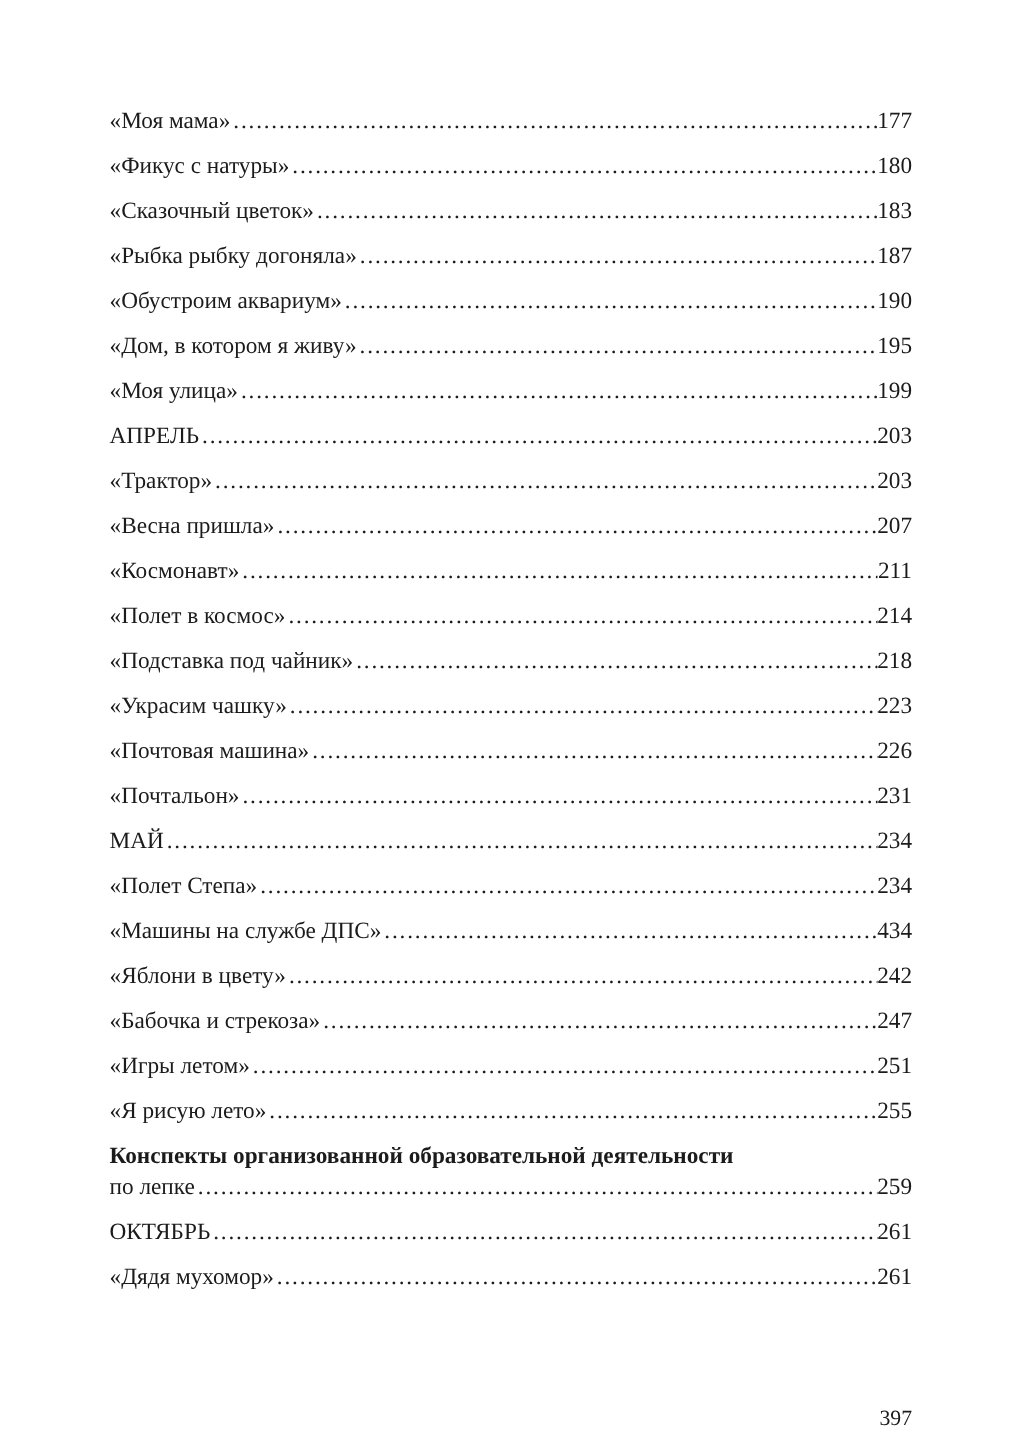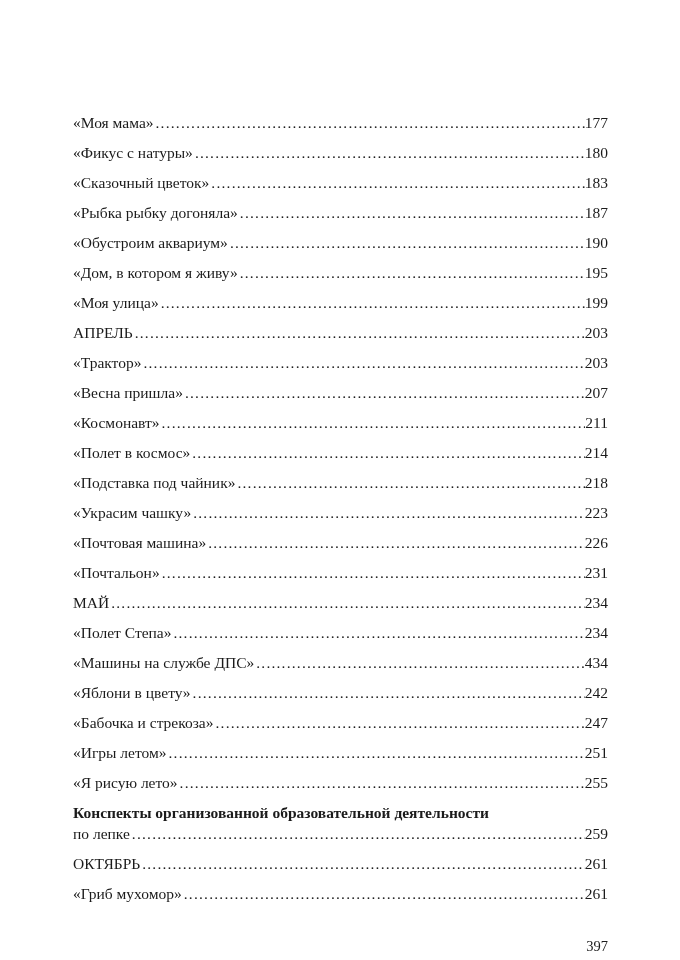--- a/index.html
+++ b/index.html
@@ -16,21 +16,20 @@
     overflow: hidden;
     font-family: "Liberation Serif", serif;
     color: var(--text, #1b1b1b);
   }
   .toc {
     position: absolute;
     left: 73px;
     right: 72px;
     top: 72px;
     z-index: 2;
-    margin-top: 42px;
   }
   .toc-row {
     display: flex;
     align-items: baseline;
     font-size: 15.5px;
     line-height: 17px;
     margin-bottom: 13px;
     white-space: nowrap;
   }
   .toc-row .t {
@@ -211,20 +210,20 @@
         <span class="t">по лепке</span>
         <span class="dots">............................................................................................................................................................................................................................</span>
         <span class="p">259</span>
       </div>
       <div class="toc-row">
         <span class="t">ОКТЯБРЬ</span>
         <span class="dots">............................................................................................................................................................................................................................</span>
         <span class="p">261</span>
       </div>
       <div class="toc-row">
-        <span class="t">«Гриб мухомор»</span>
+        <span class="t">«Дядя мухомор»</span>
         <span class="dots">............................................................................................................................................................................................................................</span>
         <span class="p">261</span>
       </div>
     </div>
 
   <div class="footer-pagenum">397</div>
 </div>
 
 </body></html>

